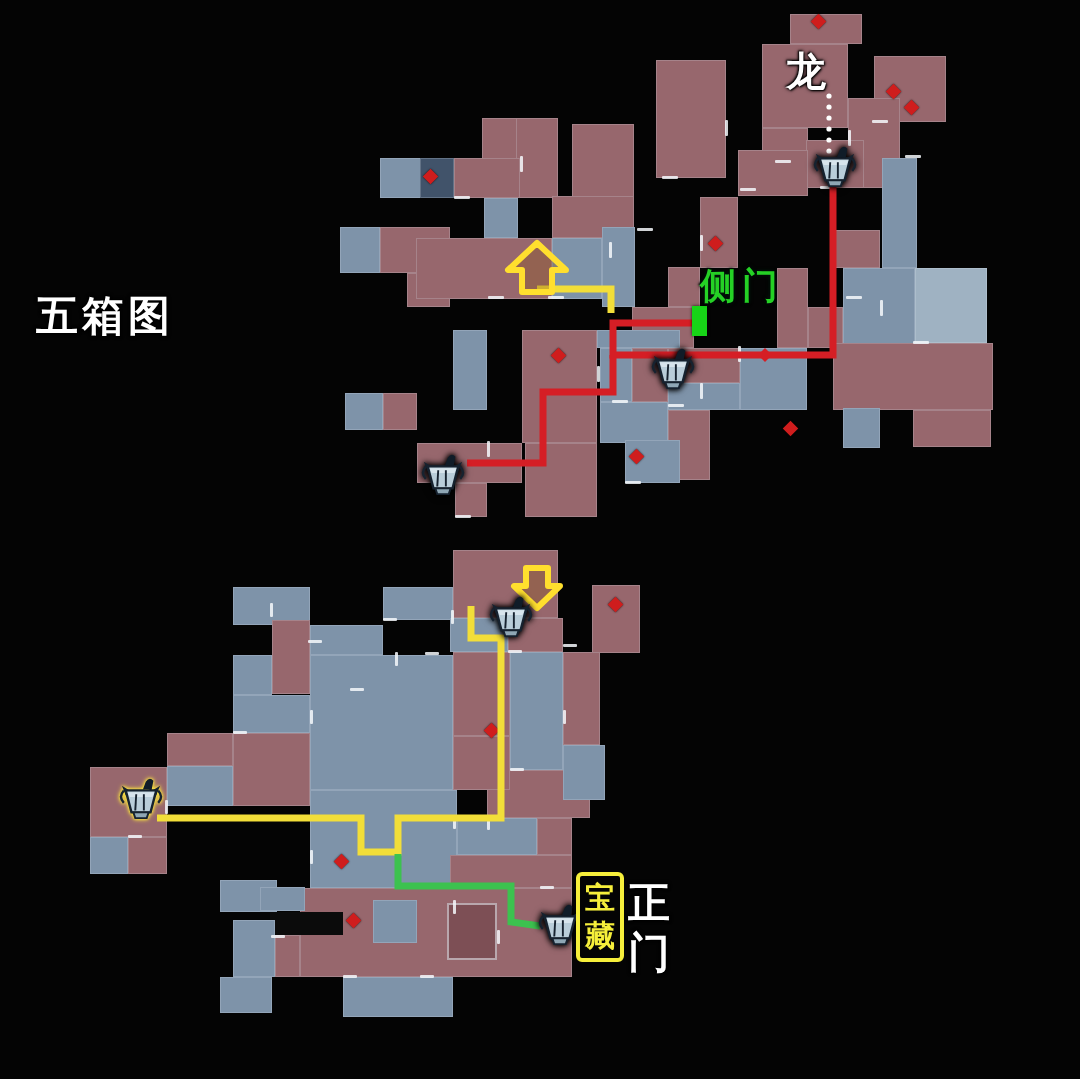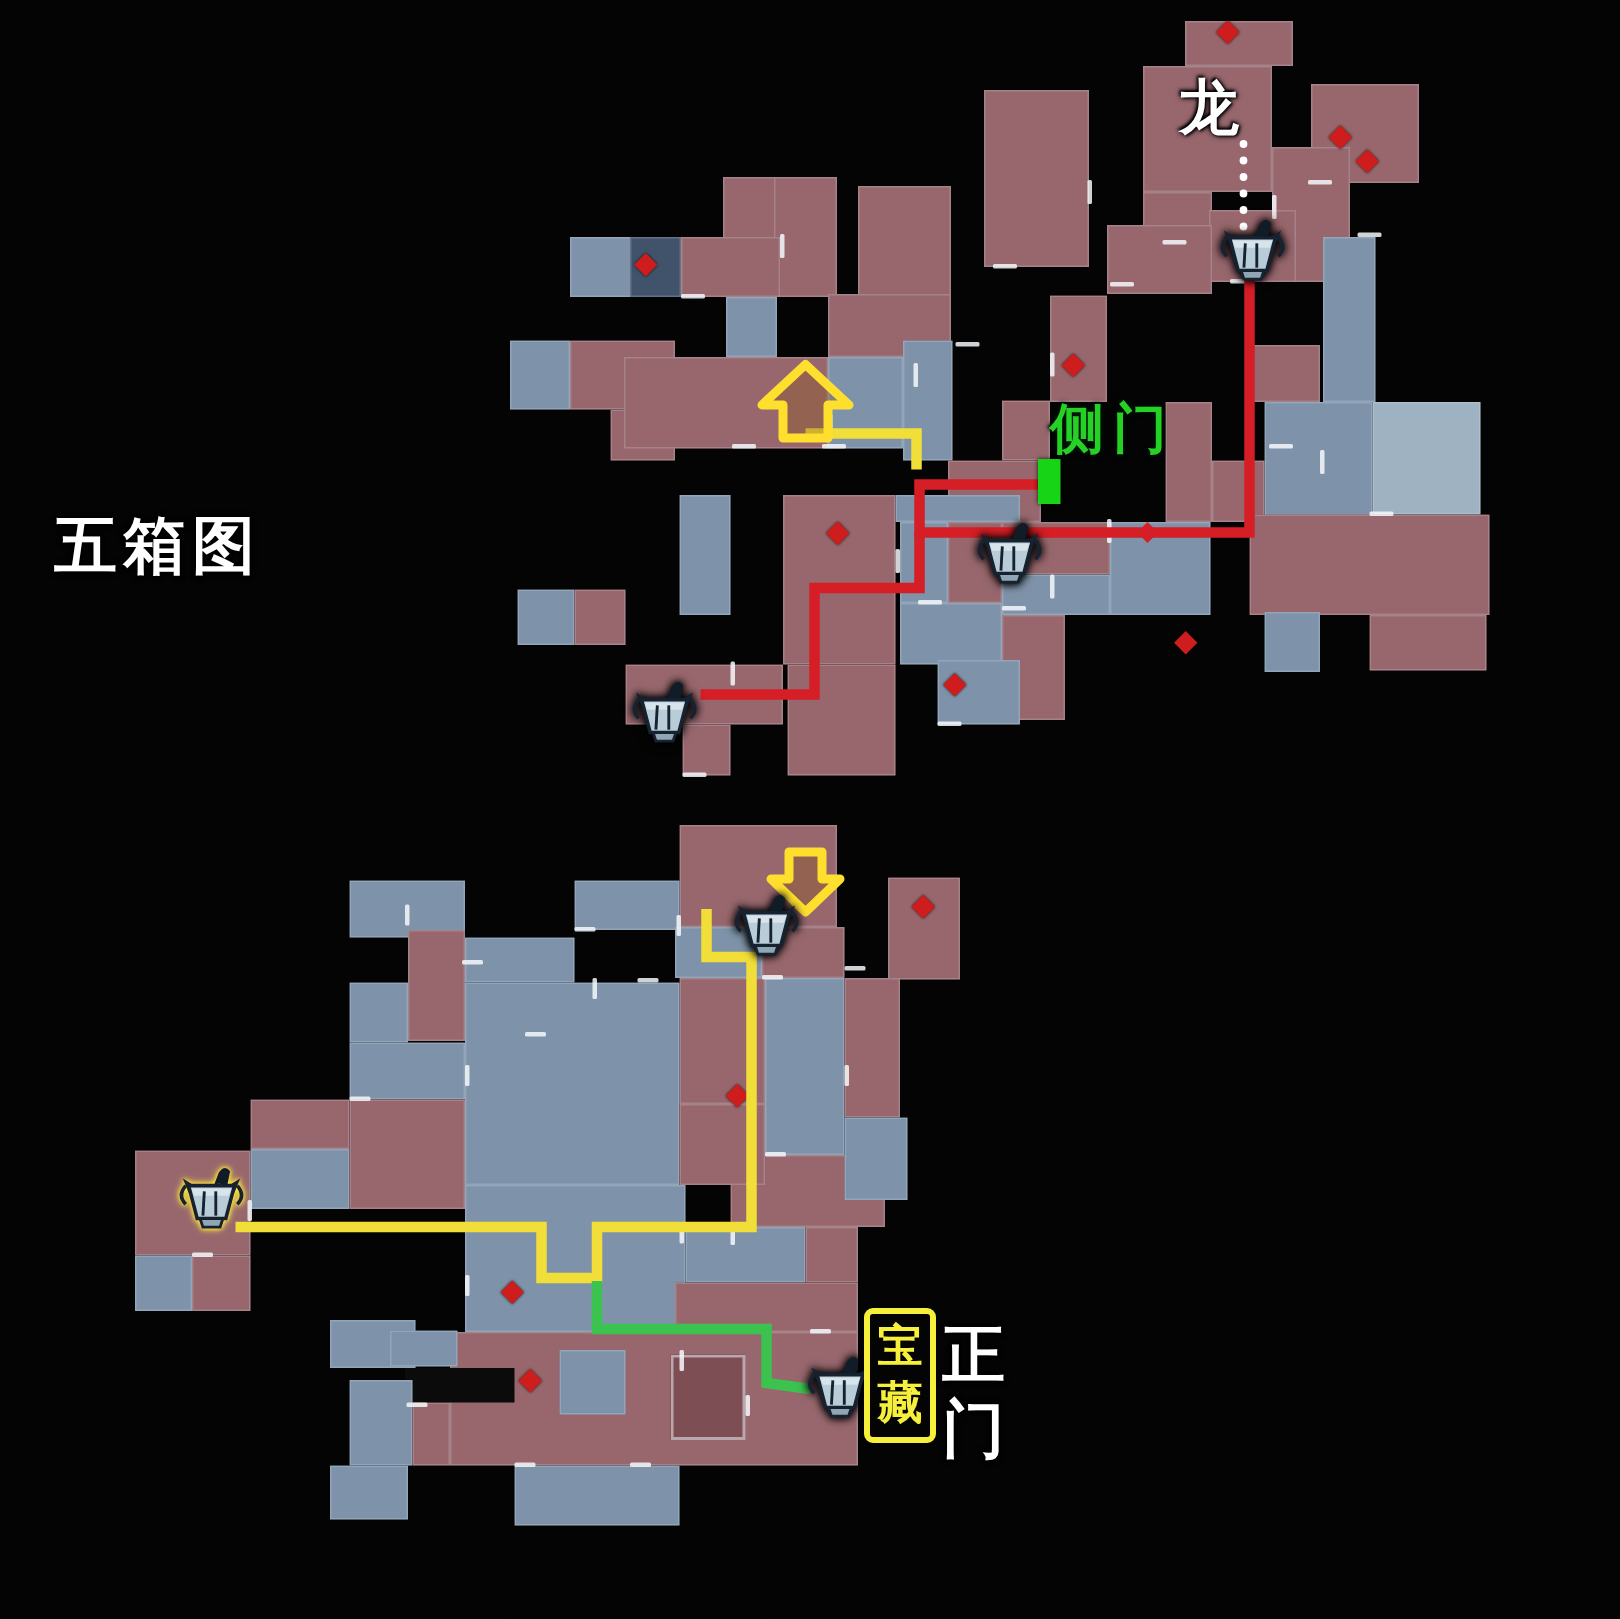--- a/index.html
+++ b/index.html
@@ -13,21 +13,21 @@
   .room.k{background:#0b0b0b;box-shadow:none;}
   .room.dr{background:#7d4f55;box-shadow:inset 0 0 0 2px rgba(235,240,245,.55);}
   .tick{position:absolute;background:rgba(244,248,252,.85);border-radius:1px;}
   .diamond{position:absolute;width:11px;height:11px;background:#cf1d1d;transform:rotate(45deg);
            box-shadow:0 0 2px rgba(0,0,0,.8);}
   svg.overlay{position:absolute;left:0;top:0;z-index:40;}
   .chest{filter:drop-shadow(0 0 3px rgba(0,0,0,.95)) drop-shadow(0 0 2px rgba(0,0,0,.8));}
   .chest.hl{filter:drop-shadow(0 0 1.5px #ffe83c) drop-shadow(0 0 2px #ffe83c);}
   .lbl{position:absolute;z-index:60;font-weight:bold;white-space:nowrap;}
   .lbl.white{color:#fff;text-shadow:0 0 4px #000,1px 1px 2px #000,-1px -1px 2px #000;}
-  #map-title{left:36px;top:288px;font-size:42px;letter-spacing:4px;margin-top:48px;}
+  #map-title{left:36px;top:288px;font-size:42px;letter-spacing:4px;}
   #dragon-label{left:786px;top:44px;font-size:40px;}
   #side-door-label{left:700px;top:262px;font-size:36px;color:#25d125;letter-spacing:6px;
                    text-shadow:0 0 4px #021,1px 1px 2px #000,-1px -1px 2px #000;}
   #side-door-marker{position:absolute;left:692px;top:306px;width:15px;height:30px;background:#17d417;
                     z-index:55;box-shadow:0 0 3px rgba(0,0,0,.8);}
   #treasure-box{left:576px;top:872px;width:40px;border:4px solid #f6ef3b;border-radius:6px;
                 background:rgba(4,4,4,.88);color:#f6ef3b;font-size:30px;line-height:38px;
                 text-align:center;padding:3px 0;z-index:60;position:absolute;font-weight:bold;}
   #treasure-box div{display:block;}
   #main-gate-label{left:628px;top:878px;font-size:42px;line-height:50px;text-align:center;}

